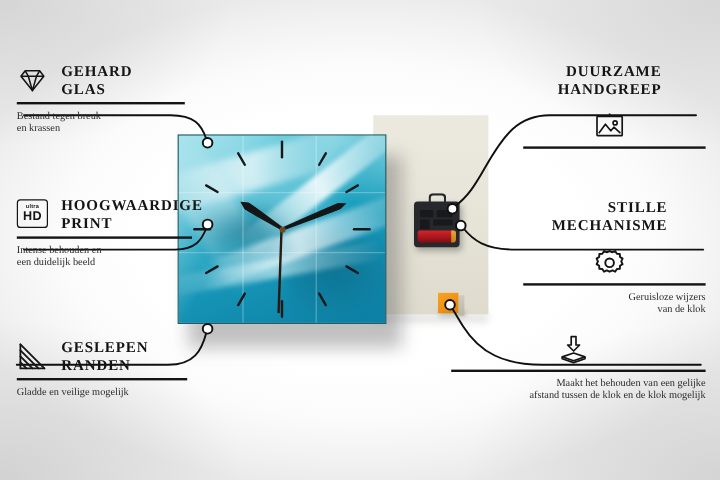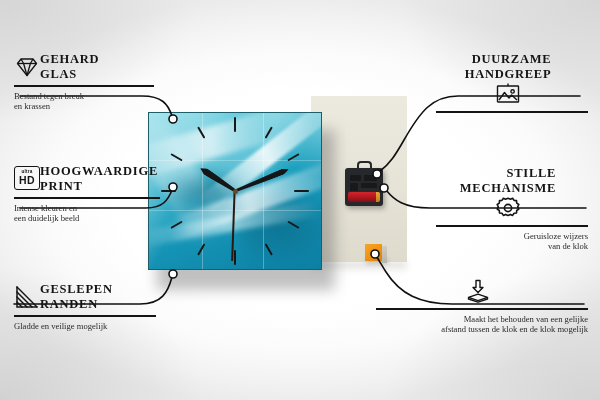--- a/index.html
+++ b/index.html
@@ -120,21 +120,21 @@
   .foam { position:absolute; left:365px; top:244px; width:17px; height:17px;
     background:linear-gradient(145deg,#f7a427 0%, #ef9213 55%, #d97f0c 100%);
   }
   .foam-side { position:absolute; left:382px; top:246px; width:5px; height:17px;
     background:linear-gradient(180deg,#cfccc2,#b8b5ab); }
   .foam-shadow { position:absolute; left:366px; top:259px; width:22px; height:5px;
     background:rgba(120,118,108,.35); filter:blur(2px); }
 
   
   .feat { position:absolute; }
-  .feat .row { display:flex; align-items:center; gap:0; }
+  .feat .row { display:flex; align-items:center; gap:11px; }
   .feat.left .row { justify-content:flex-start; }
   .feat.right .row { justify-content:flex-end;flex-direction:column; }
   .feat .title {
     font-family:"Liberation Serif", serif;
     font-weight:700; font-size:12.5px; line-height:14.5px;
     letter-spacing:.75px; color:#141414; text-transform:uppercase;
     white-space:pre-line;
   }
   .feat.right .title { text-align:right; }
   .feat .rule { height:1.6px; background:#141414; margin-top:4px; }
@@ -287,21 +287,21 @@
       <span class="ico">
         <span class="hd-badge">
           <span class="u">ultra</span>
           <span class="h">HD</span>
         </span>
       </span>
       <span class="title">HOOGWAARDIGE
 PRINT</span>
     </div>
     <div class="rule" style="width:146px"></div>
-    <div class="desc">Intense kleuren en
+    <div class="desc">Intense behouden en
 een duidelijk beeld</div>
   </div>
 
   <div class="feat left" style="left:14px; top:282px; width:150px;">
     <div class="row">
       <span class="ico">
         <svg viewBox="0 0 26 26" width="26" height="26" fill="none" stroke="#141414" stroke-width="1.5" stroke-linecap="round">
           <path d="M3 3 V23 H23"></path>
           <path d="M3 3 L23 23"></path>
           <path d="M3 8 L18 23"></path>

